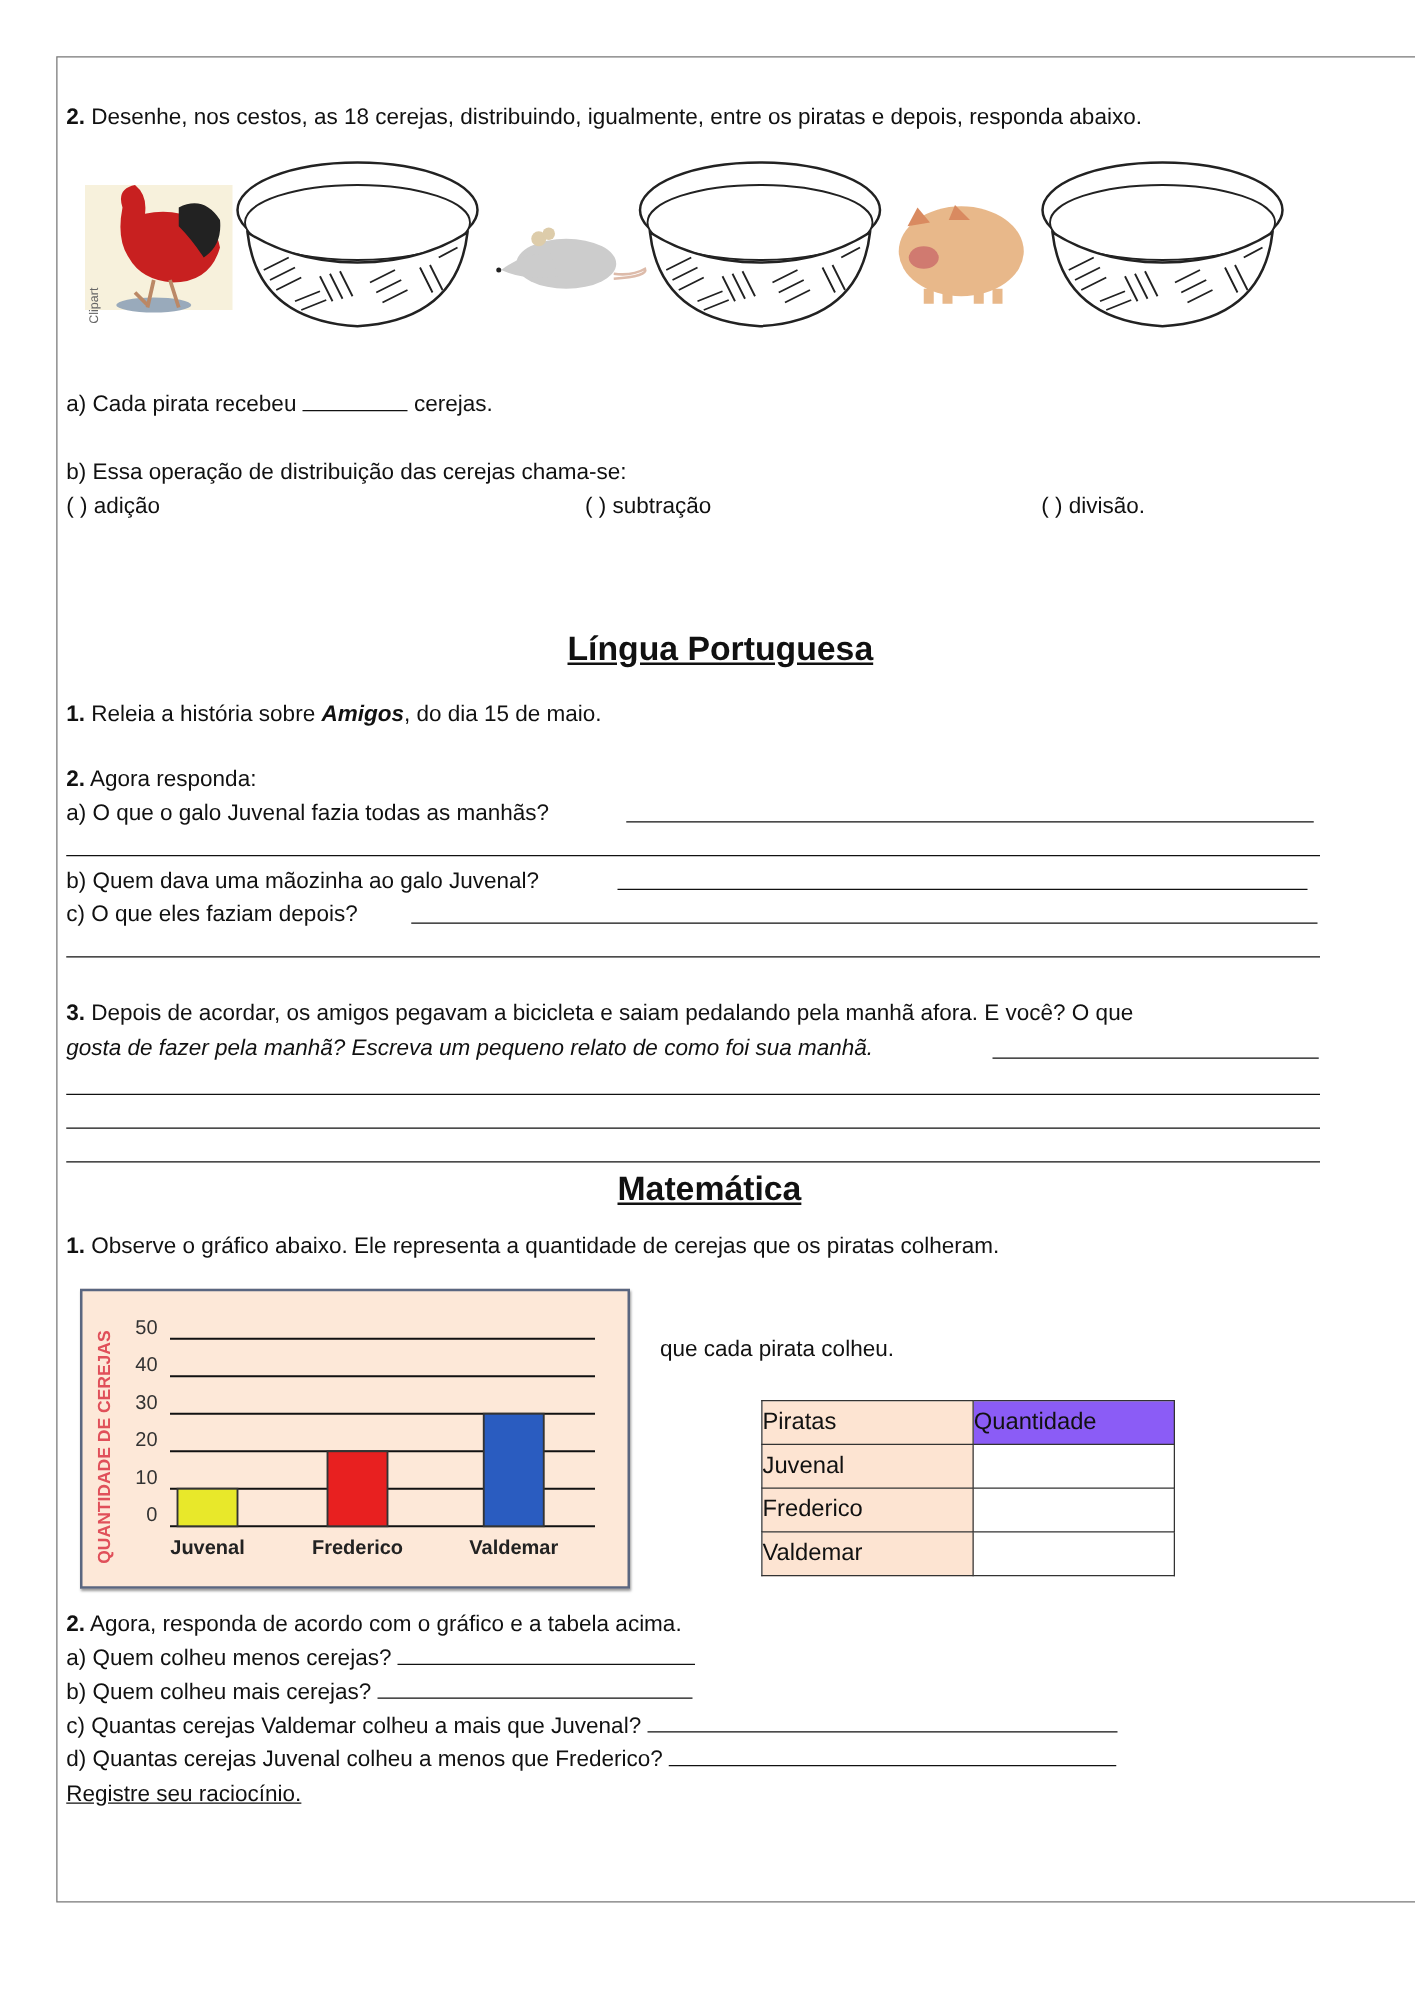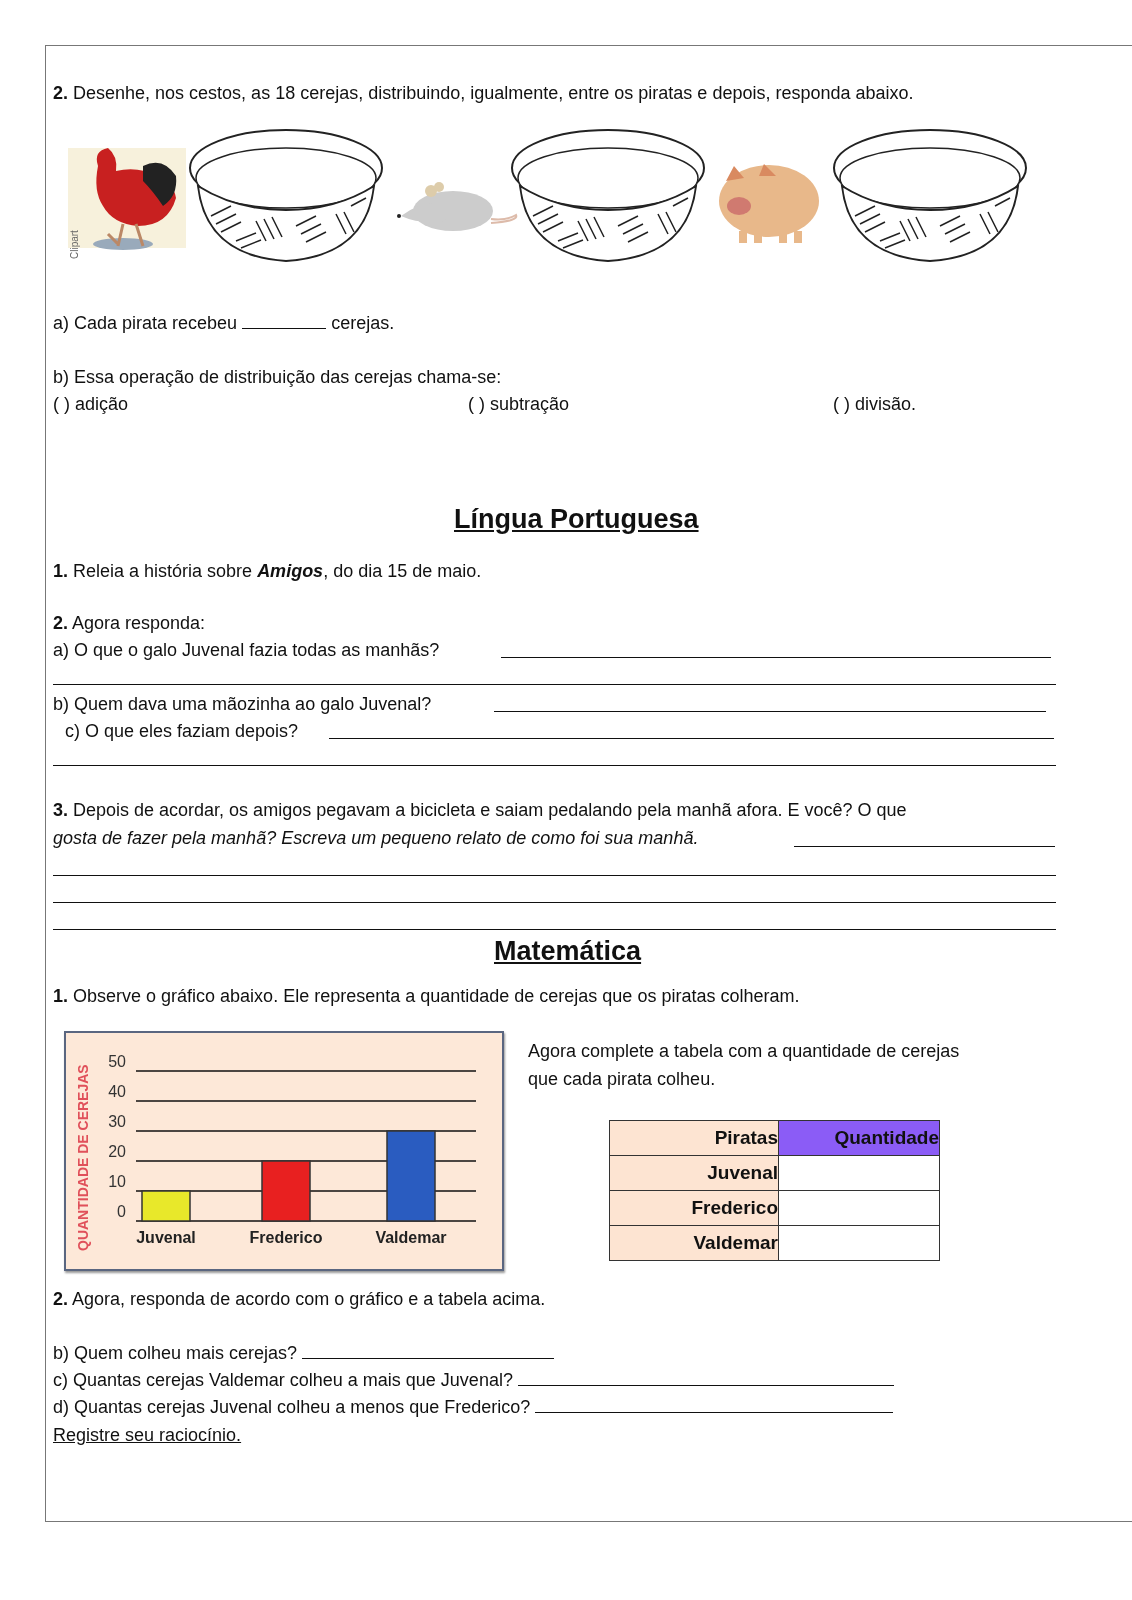--- a/index.html
+++ b/index.html
@@ -6,21 +6,21 @@
   body { width:1132px; height:1600px; position:relative; font-family:"Liberation Sans", sans-serif; color:#111; }
   .page { position:absolute; left:45px; top:45px; width:1114px; height:1477px; border:1px solid #777; box-sizing:border-box; }
   .txt { position:absolute; font-size:18px; line-height:22px; white-space:nowrap; }
   .b { font-weight:bold; }
   .heading { position:absolute; font-size:27px; font-weight:bold; text-decoration:underline; white-space:nowrap; }
   .blank { display:inline-block; border-bottom:1px solid #111; height:16px; vertical-align:baseline; }
   .fullline { position:absolute; left:7px; width:1003px; border-bottom:1px solid #111; height:0; }
   .basket { position:absolute; }
   .chartbox { position:absolute; left:18px; top:985px; width:440px; height:240px; background:#fde8d8; border:2px solid #5a6680; box-sizing:border-box; box-shadow:1px 2px 2px #999; }
   table.tbl { position:absolute; left:563px; top:1074px; border-collapse:collapse; font-size:19px; }
-  table.tbl td { border:1px solid #333; height:34px; text-align:right; padding:0;font-weight:bold; }
+  table.tbl td { border:1px solid #333; height:34px; text-align:left; padding:0; }
   table.tbl td.c1 { width:168px; background:#fde4d2; }
   table.tbl td.c2 { width:160px; background:#fff; }
   table.tbl tr.hdr td.c2 { background:#8b5cf6; }
   .under { text-decoration:underline; }
 </style>
 </head>
 <body>
 
 <div class="page">
 
@@ -95,21 +95,21 @@
 
   <div class="txt" style="left:7px;top:566px;"><span class="b">2.</span><span> Agora responda:</span></div>
 
   <div class="txt" style="left:7px;top:593px;">a) O que o galo Juvenal fazia todas as manhãs?</div>
   <div class="fullline" style="left:455px;width:550px;top:611px;"></div>
   <div class="fullline" style="top:638px;"></div>
 
   <div class="txt" style="left:7px;top:647px;">b) Quem dava uma mãozinha ao galo Juvenal?</div>
   <div class="fullline" style="left:448px;width:552px;top:665px;"></div>
 
-  <div class="txt" style="left:7px;top:674px;margin-left:12px;">c) O que eles faziam depois?</div>
+  <div class="txt" style="left:7px;top:674px;">c) O que eles faziam depois?</div>
   <div class="fullline" style="left:283px;width:725px;top:692px;"></div>
   <div class="fullline" style="top:719px;"></div>
 
   <div class="txt" style="left:7px;top:753px;"><span class="b">3.</span><span> Depois de acordar, os amigos pegavam a bicicleta e saiam pedalando pela manhã afora. E você? O que</span></div>
   <div class="txt" style="left:7px;top:781px;font-style:italic;">gosta de fazer pela manhã? Escreva um pequeno relato de como foi sua manhã.</div>
   <div class="fullline" style="left:748px;width:261px;top:800px;"></div>
   <div class="fullline" style="top:829px;"></div>
   <div class="fullline" style="top:856px;"></div>
   <div class="fullline" style="top:883px;"></div>
 
@@ -134,21 +134,20 @@
         <text x="60" y="34" text-anchor="end" font-size="16" fill="#333" font-family="Liberation Sans, sans-serif">50</text>
         <rect x="76" y="158" width="48" height="30" fill="#e8e82a" stroke="#333" stroke-width="1.5"></rect>
         <text x="100" y="210" text-anchor="middle" font-size="16" font-weight="bold" fill="#222" font-family="Liberation Sans, sans-serif">Juvenal</text>
         <rect x="196" y="128" width="48" height="60" fill="#e82020" stroke="#333" stroke-width="1.5"></rect>
         <text x="220" y="210" text-anchor="middle" font-size="16" font-weight="bold" fill="#222" font-family="Liberation Sans, sans-serif">Frederico</text>
         <rect x="321" y="98" width="48" height="90" fill="#2a5cc0" stroke="#333" stroke-width="1.5"></rect>
         <text x="345" y="210" text-anchor="middle" font-size="16" font-weight="bold" fill="#222" font-family="Liberation Sans, sans-serif">Valdemar</text>
       </svg>
   </div>
 
-  <div class="txt" style="left:482px;top:994px;">Agora complete a tabela com a quantidade de cerejas</div>
   <div class="txt" style="left:482px;top:1022px;">que cada pirata colheu.</div>
 
   <table class="tbl">
     <tbody>
         <tr class="hdr">
       <td class="c1">Piratas</td>
       <td class="c2">Quantidade</td>
     </tr>
     <tr>
       <td class="c1">Juvenal</td>
@@ -160,18 +159,19 @@
     </tr>
     <tr>
       <td class="c1">Valdemar</td>
       <td class="c2"></td>
     </tr>
   </tbody>
     </table>
 
   <div class="txt" style="left:7px;top:1242px;"><span class="b">2.</span><span> Agora, responda de acordo com o gráfico e a tabela acima.</span></div>
 
+  <div class="txt" style="left:7px;top:1269px;"><span>a) Quem colheu menos cerejas?</span> <span class="blank" style="width:238px;"></span></div>
   <div class="txt" style="left:7px;top:1296px;"><span>b) Quem colheu mais cerejas?</span> <span class="blank" style="width:252px;"></span></div>
   <div class="txt" style="left:7px;top:1323px;"><span>c) Quantas cerejas Valdemar colheu a mais que Juvenal?</span> <span class="blank" style="width:376px;"></span></div>
   <div class="txt" style="left:7px;top:1350px;"><span>d) Quantas cerejas Juvenal colheu a menos que Frederico?</span> <span class="blank" style="width:358px;"></span></div>
   <div class="txt under" style="left:7px;top:1378px;">Registre seu raciocínio.</div>
 
 </div>
 
 </body></html>

